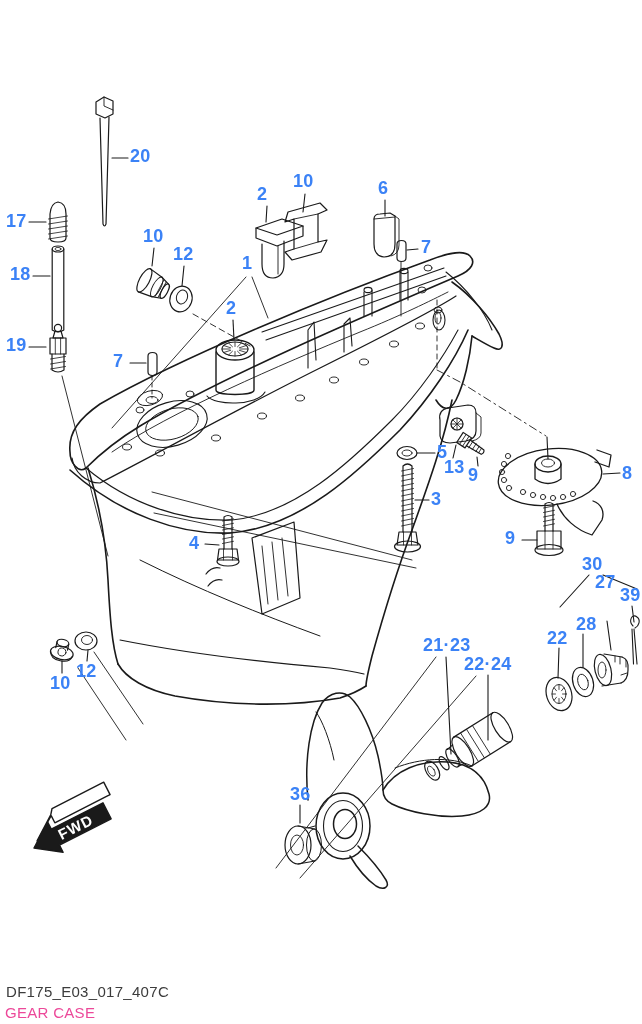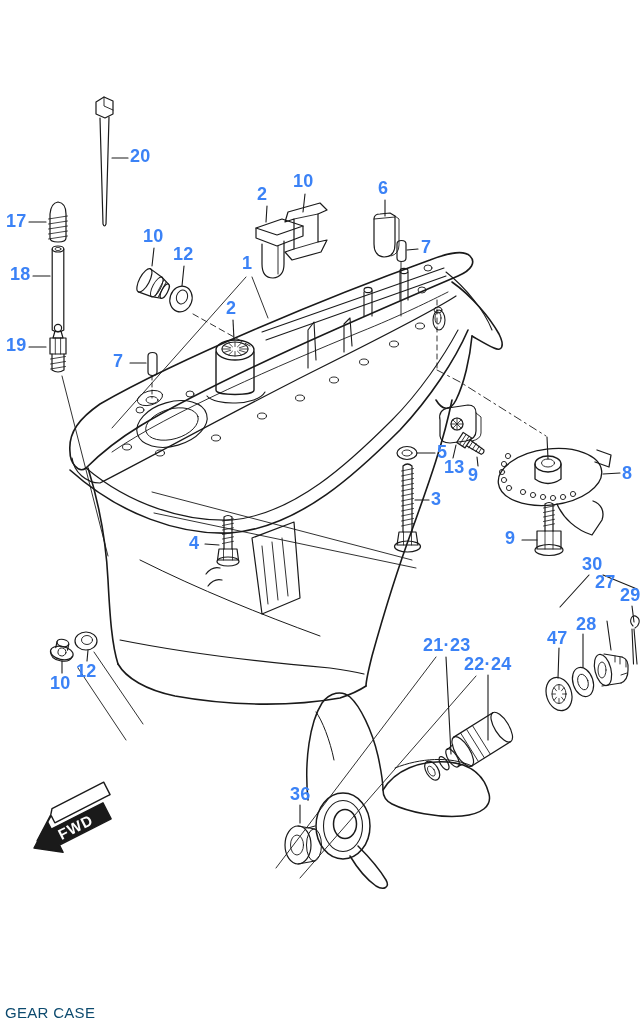--- a/index.html
+++ b/index.html
@@ -13,21 +13,21 @@
     letter-spacing:0.5px;color:#0d0d0d;
   }
   .part-label{
     position:absolute;font-size:18px;font-weight:700;color:#3b82f6;
     letter-spacing:0.3px;line-height:1;white-space:nowrap;
   }
   .footer-code{
     position:absolute;left:6px;top:983px;font-size:15px;color:#3c3c3c;letter-spacing:0.3px;
   }
   .footer-name{
-    position:absolute;left:5px;top:1004px;font-size:15px;color:#0c4a6e;letter-spacing:0.3px;
+    position:absolute;left:5px;top:1004px;font-size:15px;color:#ec4899;letter-spacing:0.3px;
   }
 </style>
 </head>
 <body>
 
 <div class="stage">
 
   <svg width="642" height="1024" viewBox="0 0 642 1024" fill="none" stroke="#1a1a1a" stroke-width="1.4" stroke-linecap="round" stroke-linejoin="round">
 
     <g stroke-width="1.1">
@@ -347,24 +347,25 @@
   <div class="part-label" style="left:226px;top:299px">2</div>
   <div class="part-label" style="left:113px;top:352px">7</div>
   <div class="part-label" style="left:437px;top:443px">5</div>
   <div class="part-label" style="left:444px;top:458px">13</div>
   <div class="part-label" style="left:468px;top:466px">9</div>
   <div class="part-label" style="left:431px;top:490px">3</div>
   <div class="part-label" style="left:189px;top:534px">4</div>
   <div class="part-label" style="left:622px;top:464px">8</div>
   <div class="part-label" style="left:505px;top:529px">9</div>
   <div class="part-label" style="left:582px;top:555px">30</div>
-  <div class="part-label" style="left:620px;top:586px">29</div>
+  <div class="part-label" style="left:620px;top:586px">39</div>
   <div class="part-label" style="left:595px;top:573px">27</div>
   <div class="part-label" style="left:576px;top:615px">28</div>
-  <div class="part-label" style="left:547px;top:629px">47</div>
+  <div class="part-label" style="left:547px;top:629px">22</div>
   <div class="part-label" style="left:423px;top:636px">21·23</div>
   <div class="part-label" style="left:464px;top:655px">22·24</div>
   <div class="part-label" style="left:50px;top:674px">10</div>
   <div class="part-label" style="left:76px;top:662px">12</div>
   <div class="part-label" style="left:290px;top:785px">36</div>
 
+  <div class="footer-code">DF175_E03_017_407C</div>
   <div class="footer-name">GEAR CASE</div>
 </div>
 
 </body></html>

